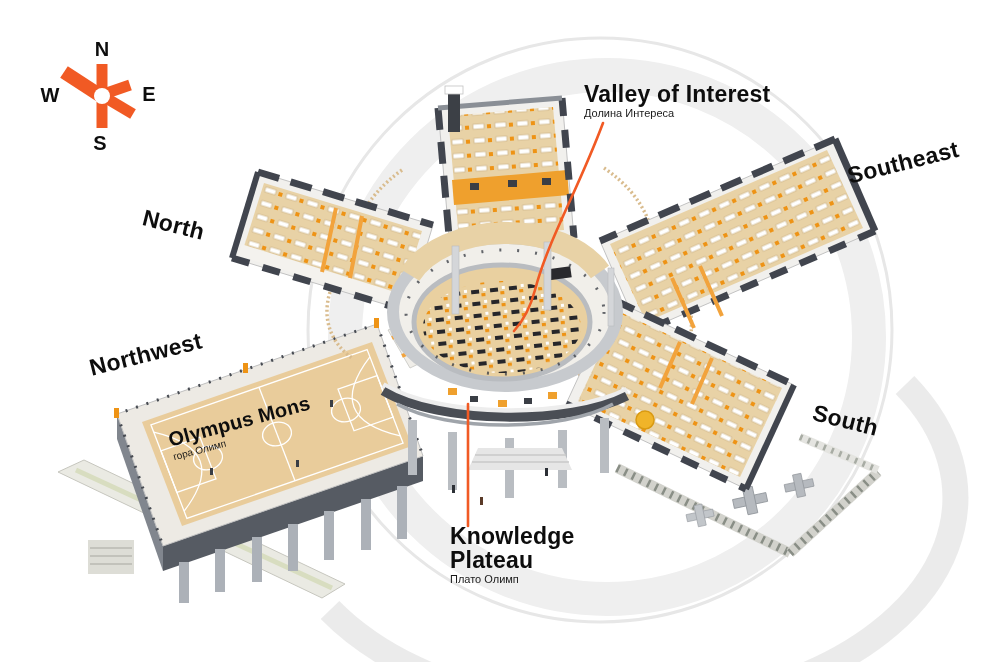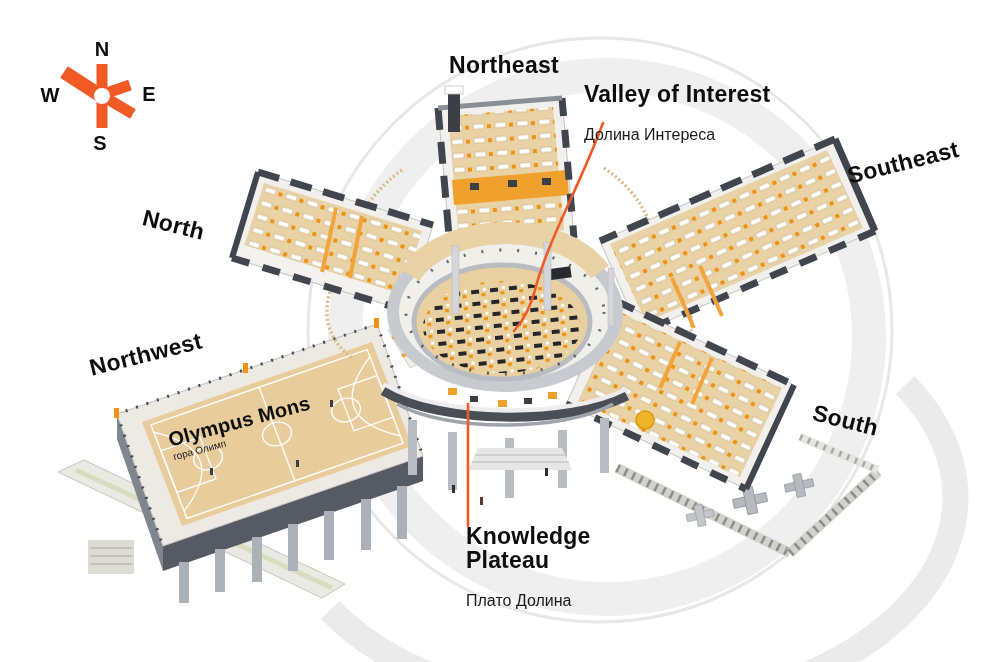--- a/index.html
+++ b/index.html
@@ -7,26 +7,26 @@
          font-family:"Liberation Sans",sans-serif;}
   .stage svg{position:absolute;left:0;top:0;}
   .lbl{position:absolute;color:#0d0d0d;transform-origin:left center;}
   .dir{font-weight:700;font-size:23px;letter-spacing:.3px;white-space:nowrap;}
   #lbl-northeast{left:449px;top:52px;}
   #lbl-north{left:143px;top:204px;transform:rotate(14deg);}
   #lbl-northwest{left:90px;top:355px;transform:rotate(-14deg);}
   #lbl-southeast{left:848px;top:163px;transform:rotate(-14deg);}
   #lbl-south{left:813px;top:399px;transform:rotate(14deg);}
   .anno-title{font-weight:700;font-size:23px;line-height:1.05;letter-spacing:.2px;color:#0d0d0d;}
-  .anno-sub{font-size:16px;color:#1a1a1a;margin-top:20px;}
+  .anno-sub{font-size:11px;color:#1a1a1a;margin-top:1px;}
   #anno-valley{left:584px;top:82px;}
   #anno-olympus{left:168px;top:411px;transform:rotate(-15deg);}
   #anno-olympus .anno-title{font-size:20px;}
   #anno-olympus .anno-sub{font-size:10px;margin-top:1px;}
-  #anno-knowledge{left:466px;top:524px;width:170px;}
+  #anno-knowledge{left:450px;top:524px;width:170px;}
   .anno{position:absolute;}
 </style>
 </head>
 <body>
 
 <div class="stage">
 <svg width="1000" height="662" viewBox="0 0 1000 662">
   <defs>
     <pattern id="dN" width="22" height="14" patternUnits="userSpaceOnUse" patternTransform="rotate(17)">
       <rect x="1" y="3" width="11" height="5" fill="#ffffff" stroke="#CBB286" stroke-width="0.7"></rect>
@@ -234,33 +234,32 @@
       <text x="100" y="150" text-anchor="middle">S</text>
     </g>
   </g>
 
   <g fill="none" stroke="#F15A24" stroke-width="2.6" stroke-linecap="round">
     <path d="M 603,123 C 578,190 548,240 535,290 C 531,305 524,320 514,331"></path>
     <line x1="468" y1="404" x2="468" y2="526"></line>
   </g>
 </svg>
 
-<div class="lbl dir" id="lbl-northeast">Northeast</div>
 <div class="lbl dir" id="lbl-north">North</div>
 <div class="lbl dir" id="lbl-northwest">Northwest</div>
 <div class="lbl dir" id="lbl-southeast">Southeast</div>
 <div class="lbl dir" id="lbl-south">South</div>
 
 <div class="anno" id="anno-valley">
   <div class="anno-title">Valley of Interest</div>
   <div class="anno-sub">Долина Интереса</div>
 </div>
 
 <div class="anno" id="anno-olympus">
   <div class="anno-title">Olympus Mons</div>
   <div class="anno-sub">гора Олимп</div>
 </div>
 
 <div class="anno" id="anno-knowledge">
   <div class="anno-title">Knowledge Plateau</div>
-  <div class="anno-sub">Плато Долина</div>
+  <div class="anno-sub">Плато Олимп</div>
 </div>
 </div>
 
 </body></html>

